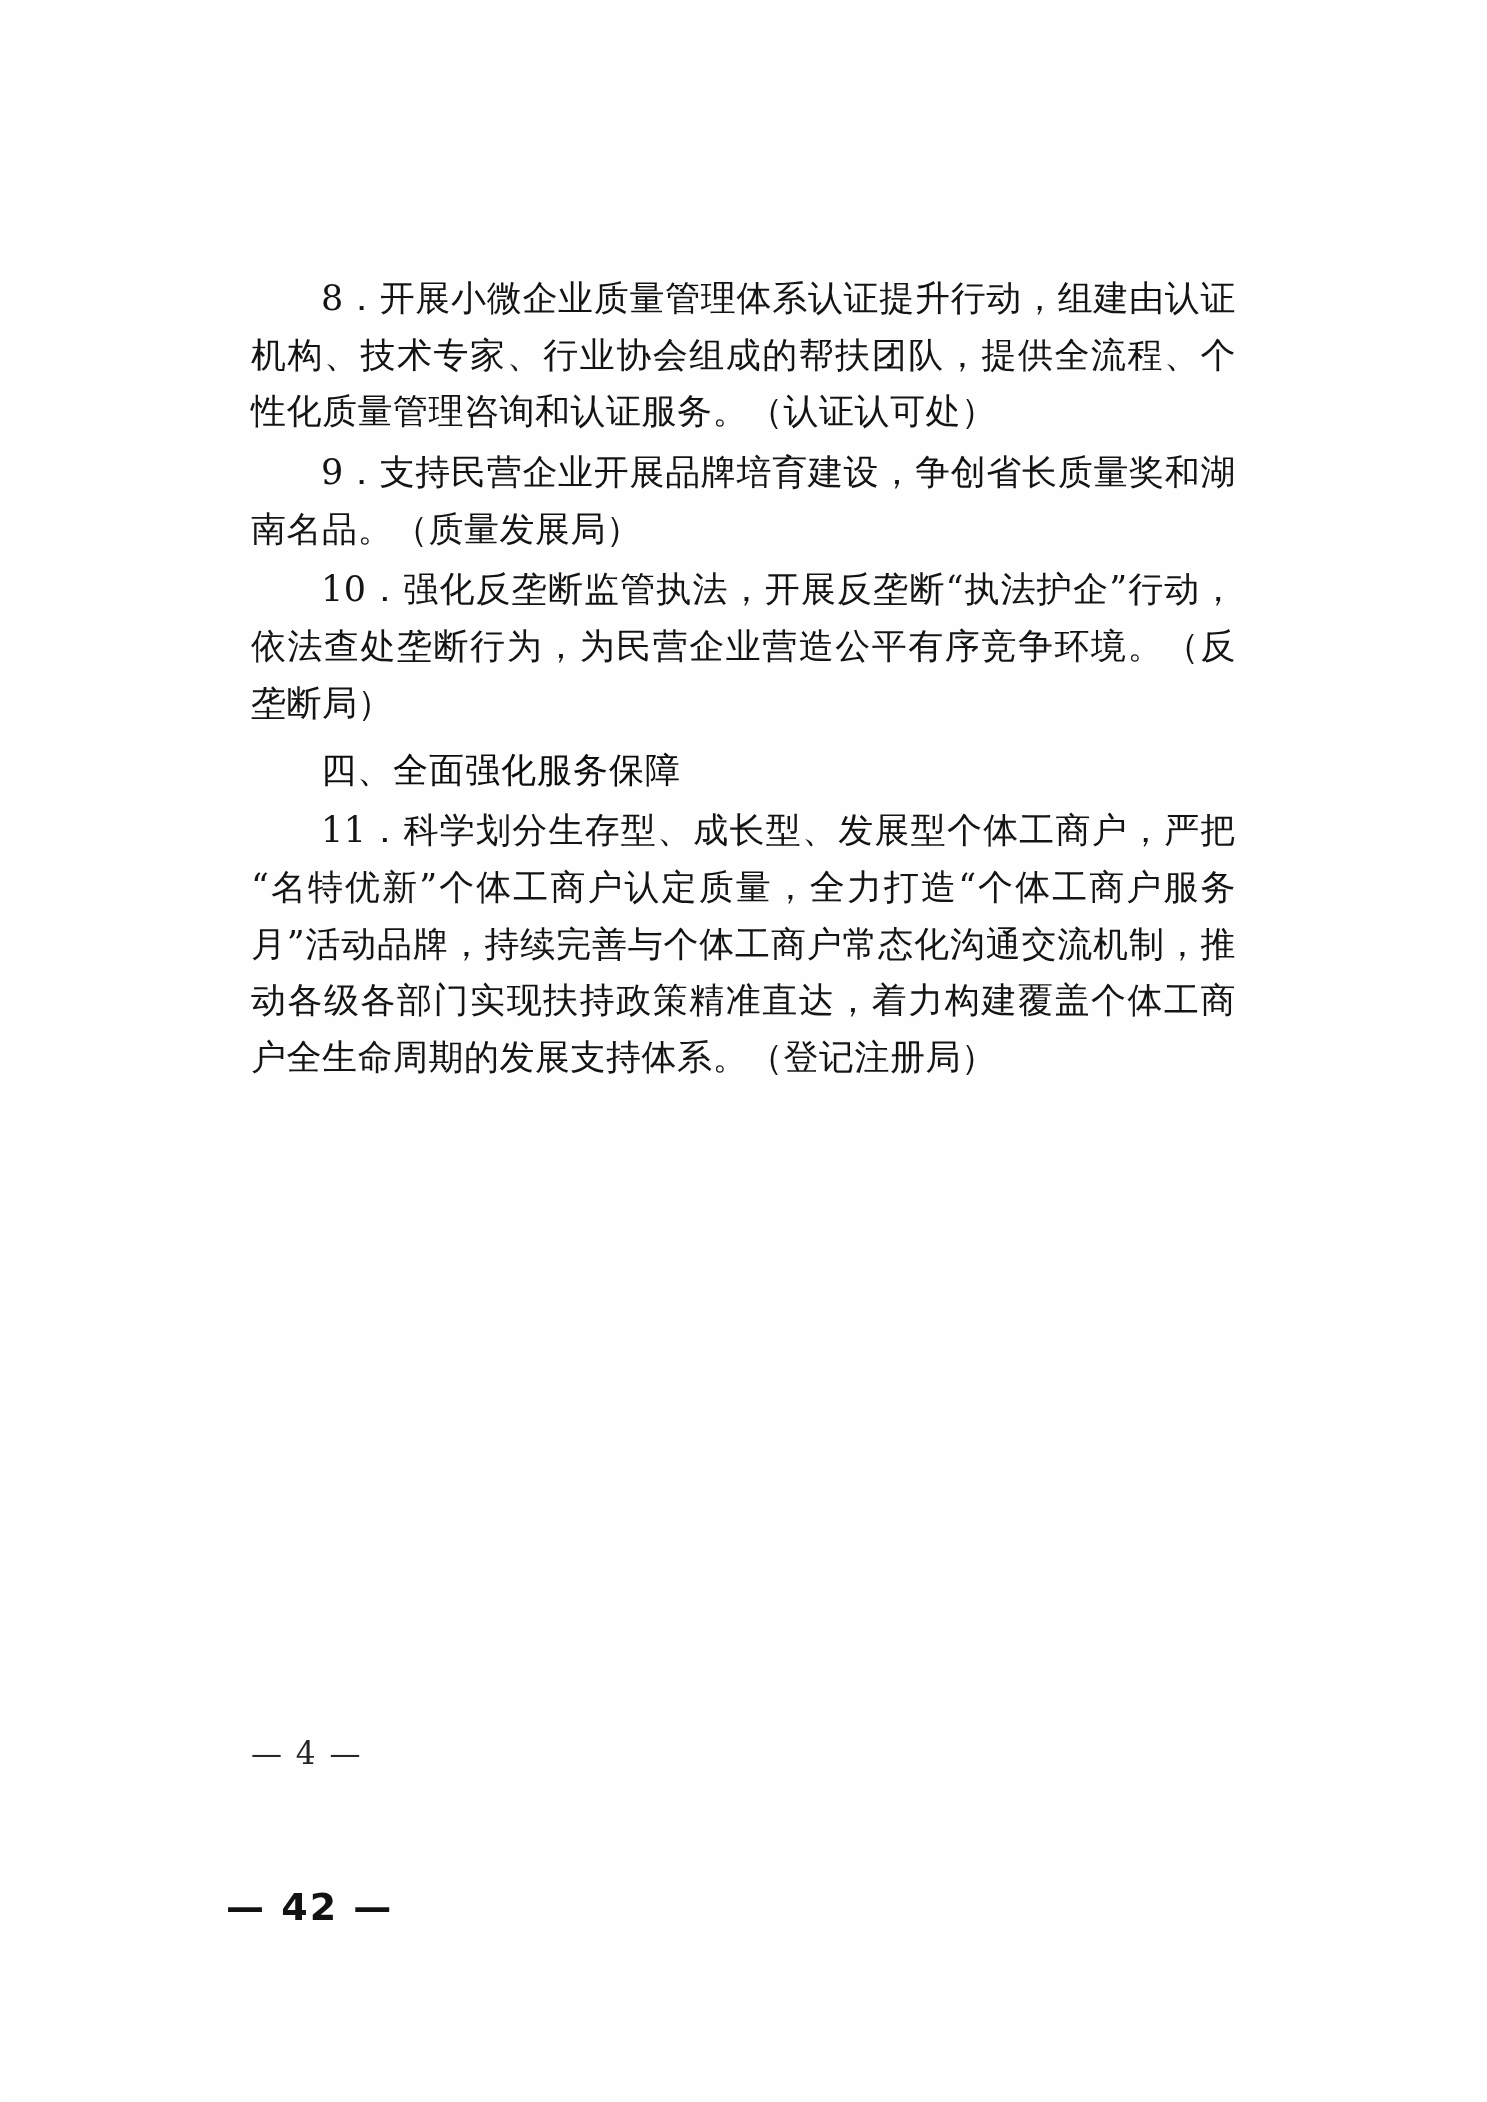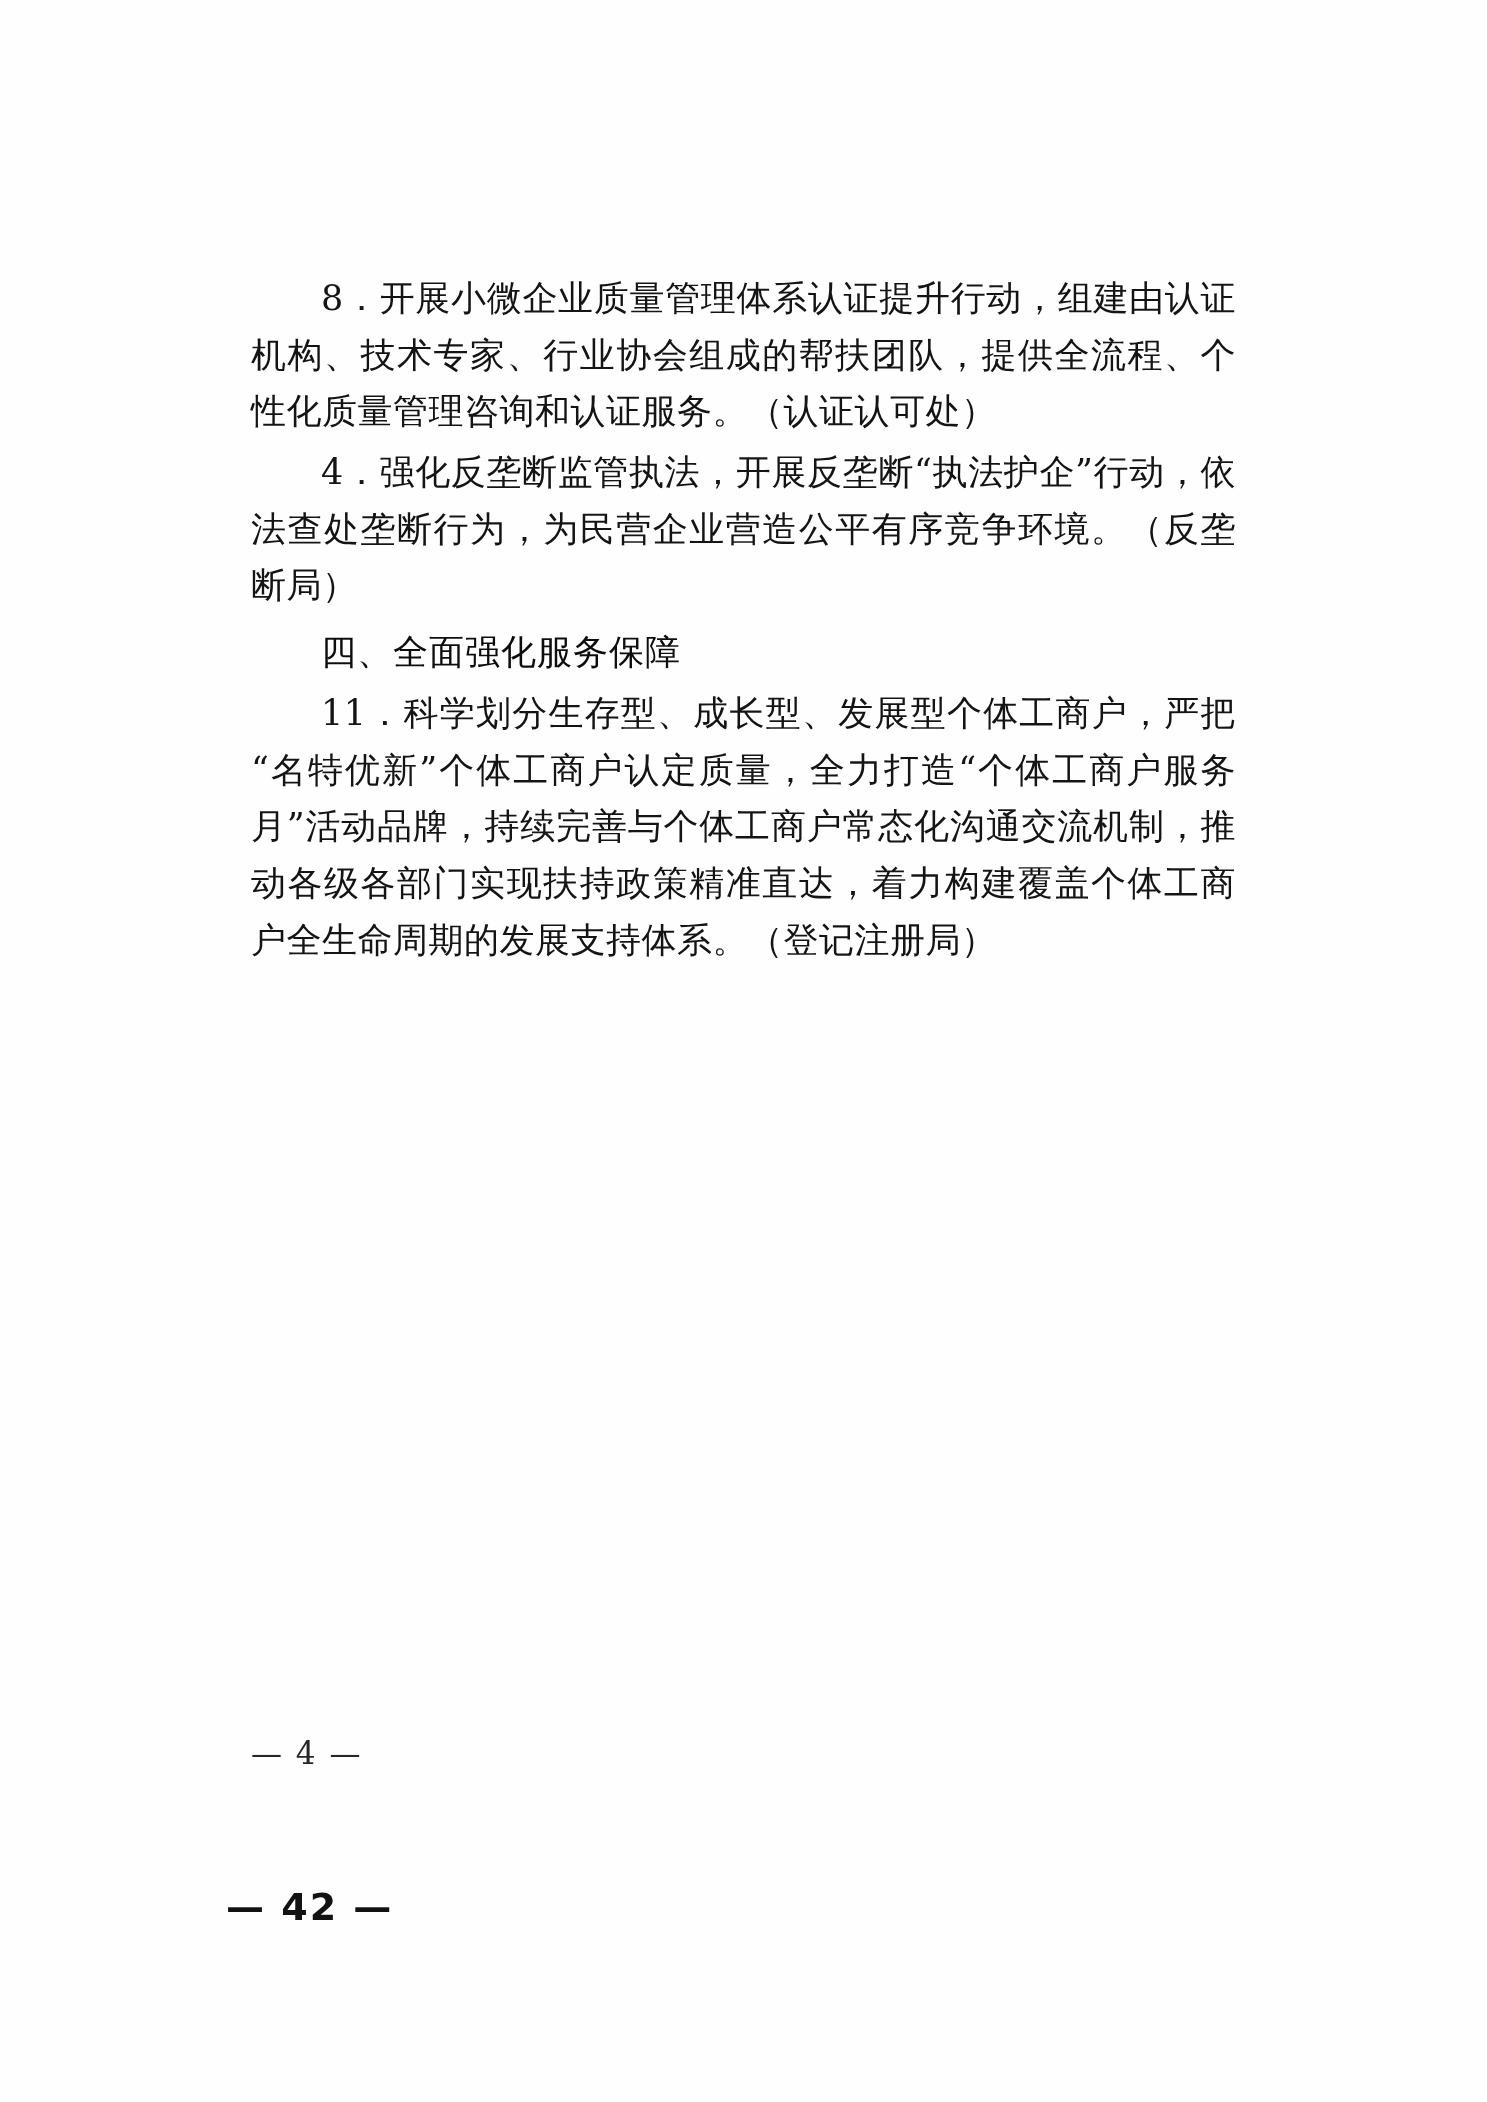--- a/index.html
+++ b/index.html
@@ -72,21 +72,22 @@
   }
 </style>
 </head>
 <body>
 
 <div class="page">
 
   <div class="content">
 
     <p class="para">8．开展小微企业质量管理体系认证提升行动，组建由认证机构、技术专家、行业协会组成的帮扶团队，提供全流程、个性化质量管理咨询和认证服务。（认证认可处）</p>
-    <p class="para">4．强化反垄断监管执法，开展反垄断“执法护企”行动，依法查处垄断行为，为民营企业营造公平有序竞争环境。（反垄断局）</p>
+    <p class="para">9．支持民营企业开展品牌培育建设，争创省长质量奖和湖南名品。（质量发展局）</p>
+    <p class="para">10．强化反垄断监管执法，开展反垄断“执法护企”行动，依法查处垄断行为，为民营企业营造公平有序竞争环境。（反垄断局）</p>
 
     <p class="section-heading">四、全面强化服务保障</p>
 
     <p class="para">11．科学划分生存型、成长型、发展型个体工商户，严把“名特优新”个体工商户认定质量，全力打造“个体工商户服务月”活动品牌，持续完善与个体工商户常态化沟通交流机制，推动各级各部门实现扶持政策精准直达，着力构建覆盖个体工商户全生命周期的发展支持体系。（登记注册局）</p>
 
   </div>
 
   <div class="page-number-inner">— 4 —</div>
   <div class="page-number-outer">— 42 —</div>
 

